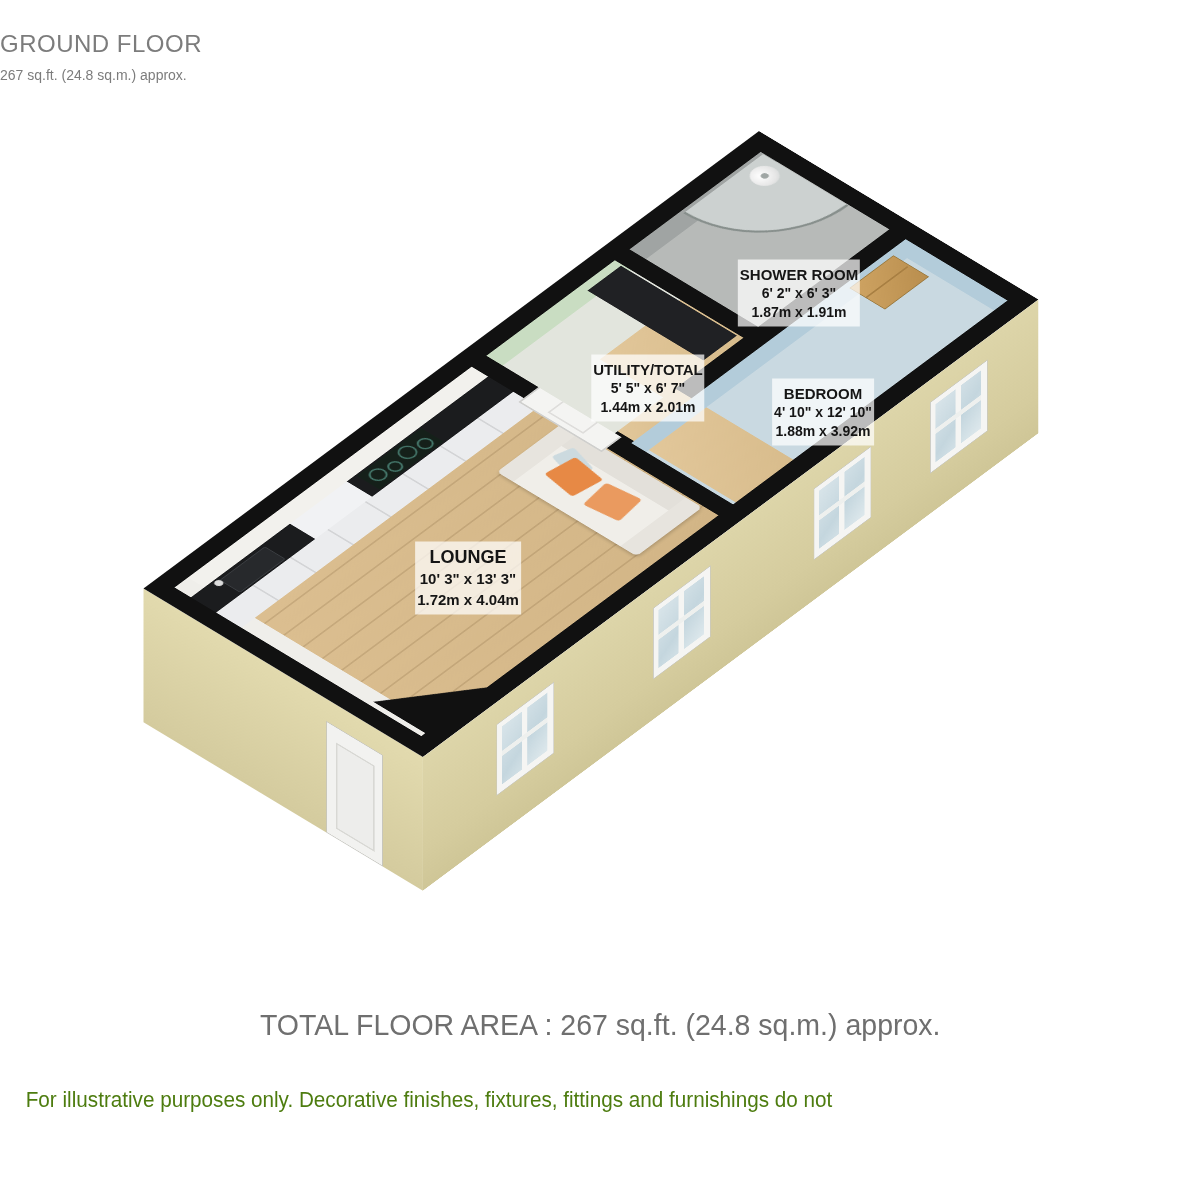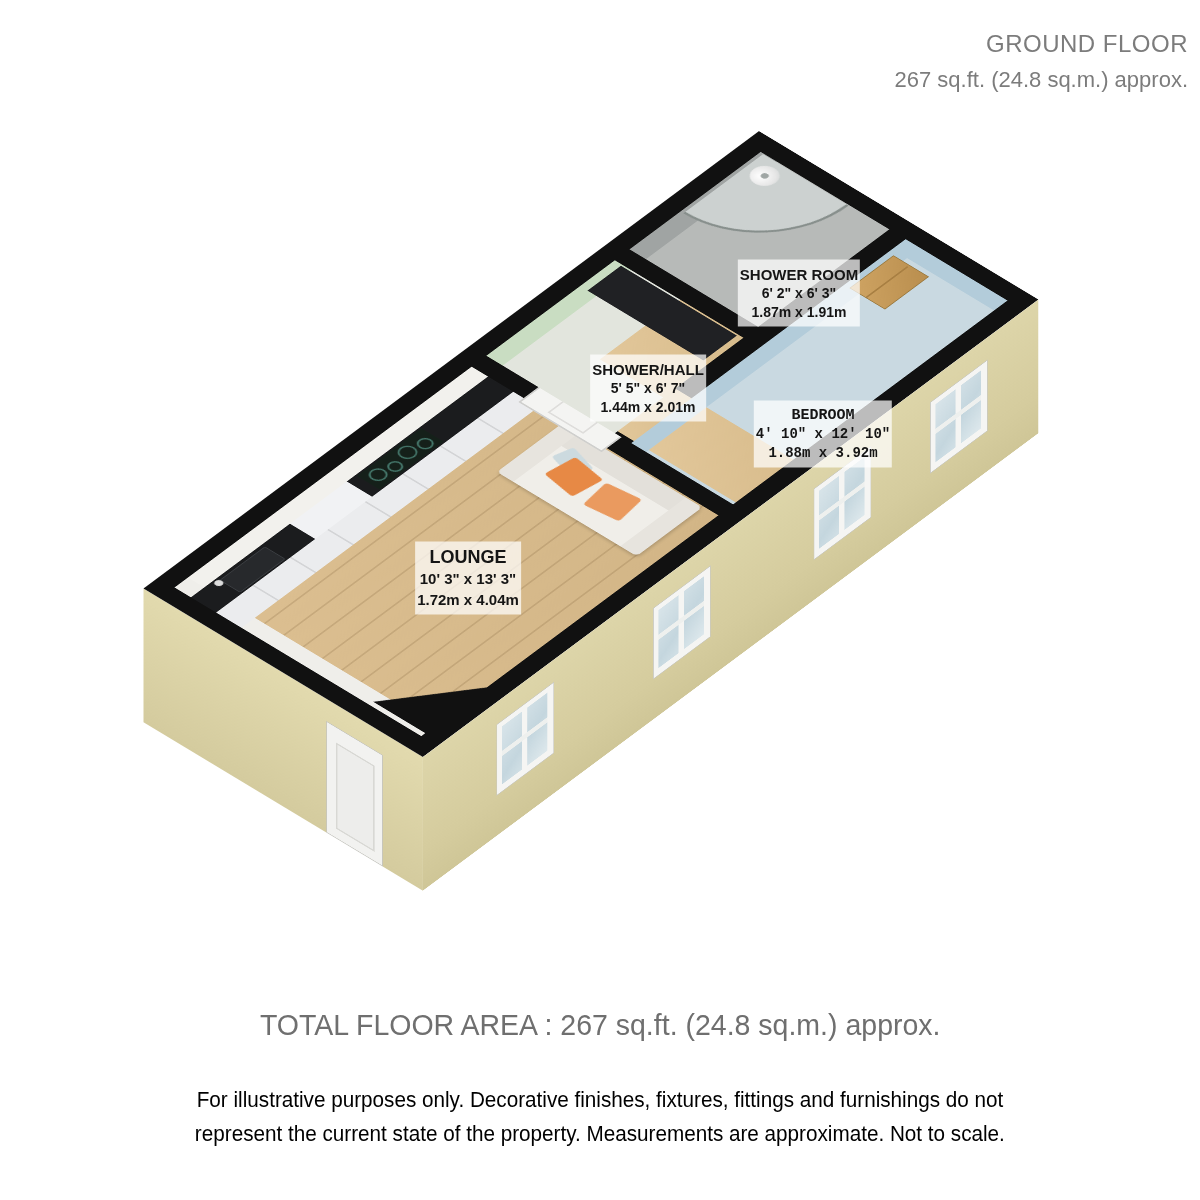--- a/index.html
+++ b/index.html
@@ -1,27 +1,27 @@
 <!DOCTYPE html>
 <html><head>
 <meta charset="utf-8">
 <style>
   html,body{margin:0;padding:0;background:#ffffff;}
   body{width:1200px;height:1200px;position:relative;overflow:hidden;
        font-family:"Liberation Sans", sans-serif;}
 
   
-  .header{position:absolute;top:30px;left:0;width:1188px;text-align:right;color:#7c7c7c;}
+  .header{position:absolute;top:30px;left:0;width:1188px;text-align:left;color:#7c7c7c;}
   .header .title{font-size:24px;letter-spacing:.5px;}
-  .header .subtitle{font-size:22px;margin-top:9px;}
+  .header .subtitle{font-size:14px;margin-top:9px;}
 
   .total-line{position:absolute;top:1008px;left:0;width:1200px;text-align:center;color:#6f6f6f;}
   .total-line span{display:inline-block;font-size:30px;transform:scaleX(.95);}
 
-  .disclaimer{position:absolute;top:1084px;left:0;width:1200px;text-align:center;color:#000000;line-height:32px;}
+  .disclaimer{position:absolute;top:1084px;left:0;width:1200px;text-align:left;color:#4d7c0f;line-height:32px;}
   .disclaimer div span{display:inline-block;font-size:22px;transform:scaleX(.94);white-space:nowrap;}
 
   
   .scene{position:absolute;left:131px;top:256px;width:920px;height:376px;
          transform:rotateX(48deg) rotateZ(-48deg);transform-style:preserve-3d;}
   .scene *{position:absolute;}
 
   .plan{left:0;top:0;width:920px;height:376px;background:#111;}
 
   
@@ -114,21 +114,21 @@
 
   
   .room-label{position:absolute;transform:translate(-50%,-50%);
       background:rgba(255,255,255,.72);color:#151515;text-align:center;
       padding:5px 2px;font-weight:bold;font-size:14px;line-height:19px;white-space:nowrap;z-index:5;}
   .room-label .room-name{font-size:15px;}
   .room-label.large{font-size:15px;line-height:21px;}
   .room-label.large .room-name{font-size:18px;}
   .lbl-shower{left:799px;top:293px;}
   .lbl-utility{left:648px;top:388px;}
-  .lbl-bedroom{left:823px;top:434px;font-family:Liberation Mono, monospace;}
+  .lbl-bedroom{left:823px;top:412px;}
   .lbl-lounge{left:468px;top:578px;}
 </style>
 </head>
 <body>
 
 <div class="header">
   <div class="title">GROUND FLOOR</div>
   <div class="subtitle">267 sq.ft. (24.8 sq.m.) approx.</div>
 </div>
 
@@ -224,21 +224,21 @@
   </div>
 </div>
 
 <div class="room-label lbl-shower">
   <div class="room-name">SHOWER ROOM</div>
   <div>6' 2" x 6' 3"</div>
   <div>1.87m x 1.91m</div>
 </div>
 
 <div class="room-label lbl-utility">
-  <div class="room-name">SHOWER/HALL</div>
+  <div class="room-name">UTILITY/TOTAL</div>
   <div>5' 5" x 6' 7"</div>
   <div>1.44m x 2.01m</div>
 </div>
 
 <div class="room-label lbl-bedroom">
   <div class="room-name">BEDROOM</div>
   <div>4' 10" x 12' 10"</div>
   <div>1.88m x 3.92m</div>
 </div>
 
@@ -247,14 +247,13 @@
   <div>10' 3" x 13' 3"</div>
   <div>1.72m x 4.04m</div>
 </div>
 
 <div class="total-line">
   <span>TOTAL FLOOR AREA : 267 sq.ft. (24.8 sq.m.) approx.</span>
 </div>
 
 <div class="disclaimer">
   <div><span>For illustrative purposes only. Decorative finishes, fixtures, fittings and furnishings do not</span></div>
-  <div><span>represent the current state of the property. Measurements are approximate. Not to scale.</span></div>
 </div>
 
 </body></html>

